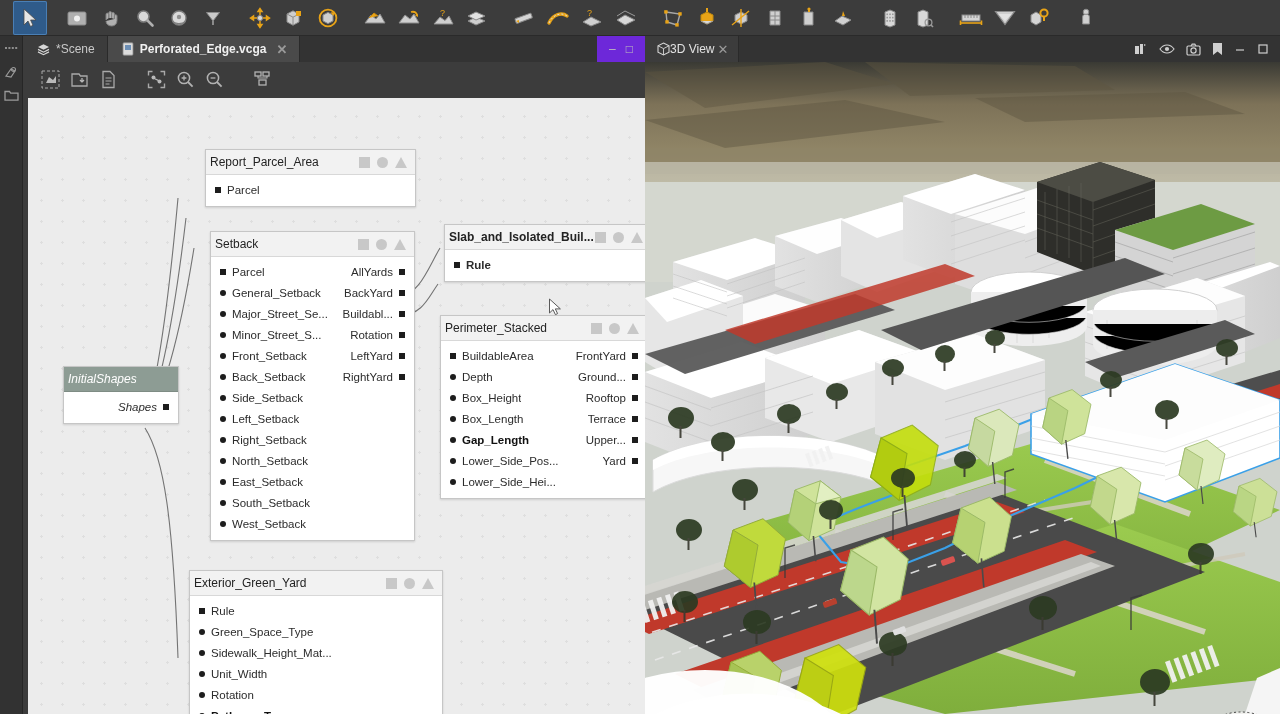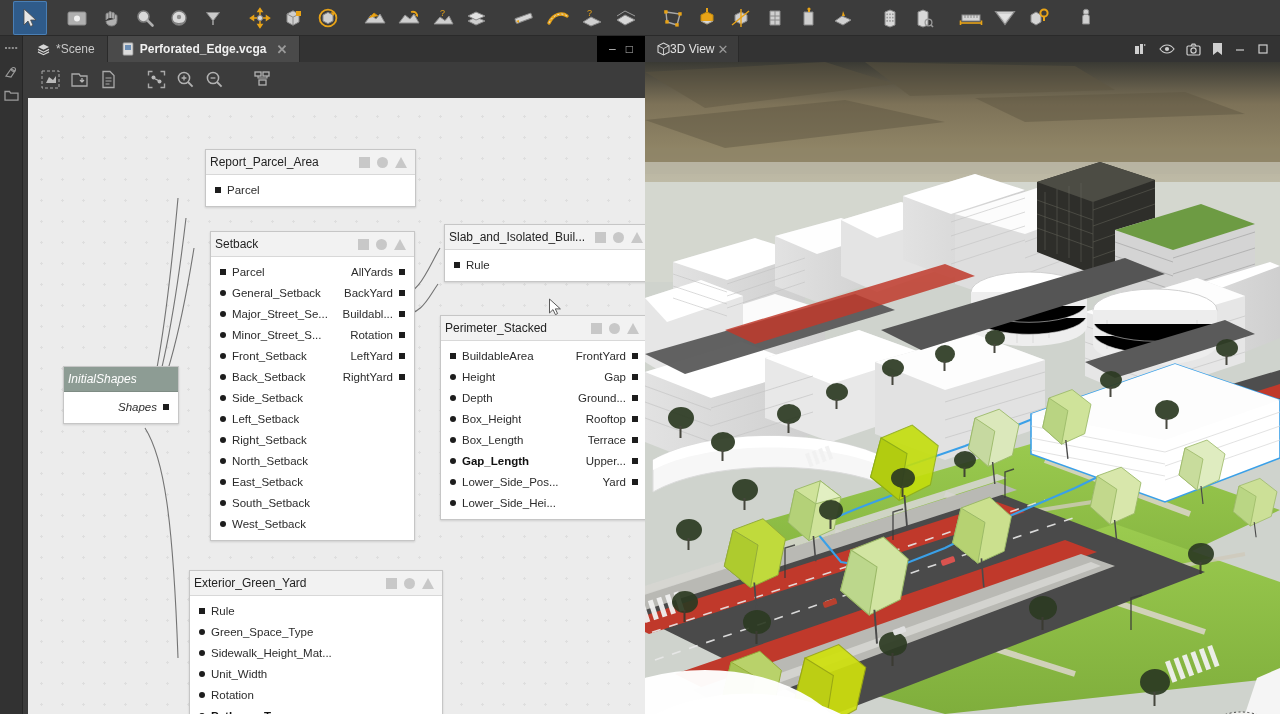--- a/index.html
+++ b/index.html
@@ -34,21 +34,21 @@
     display: flex; flex-direction: column; align-items: center; padding-top: 3px;
   }
   .rail-ic { width: 19px; height: 20px; display:flex; align-items:center; justify-content:center; margin-bottom:3px; }
 
   
   #editor {
     position: absolute; left: 23px; top: 36px; width: 622px; height: 678px;
     background: #3c3c3c;
   }
   #tabbar {
-    position: relative; height: 26px; background: #000000;
+    position: relative; height: 26px; background: #6d28d9;
     display: flex; align-items: flex-end;
   }
   .tab {
     height: 26px; display: flex; align-items: center; gap: 6px;
     padding: 0 12px 0 14px; font-size: 12px; color: #c9c9c9;
     border-right: 1px solid #2a2a2a;
   }
   .tab.inactive { background: #3c3c3c; }
   .tab.active { background: #4a4a4a; color: #f0f0f0; font-weight: bold; }
   .tab .tabclose { color: #9a9a9a; font-size: 13px; margin-left: 4px; }
@@ -651,21 +651,21 @@
             <div class="prow">
               <span class="pleft">
                   <i class="dotm"></i>
                   <span class="pname">West_Setback</span>
                 </span>
                 <span class="pright"></span>
             </div>
           </div>
         </div>
 
-        <div class="node" style="left:416px;top:126px;width:208px;">
+        <div class="node" style="left:416px;top:126px;width:208px;font-weight:bold;">
           <div class="node-hd">
             <span class="node-title">Slab_and_Isolated_Buil...</span>
             <span class="node-icons">
               <i class="ni"></i>
               <i class="ni circ"></i>
               <i class="ni tri"></i>
             </span>
           </div>
           <div class="node-body">
             <div class="prow">
@@ -688,30 +688,20 @@
             </span>
           </div>
           <div class="node-body">
             <div class="prow">
               <span class="pleft">
                   <i class="sqm"></i>
                   <span class="pname">BuildableArea</span>
                 </span>
               <span class="pright">
                   <span class="pname">FrontYard</span>
-                  <i class="sqm"></i>
-                </span>
-            </div>
-            <div class="prow">
-              <span class="pleft">
-                  <i class="dotm"></i>
-                  <span class="pname">Height</span>
-                </span>
-              <span class="pright">
-                  <span class="pname">Gap</span>
                   <i class="sqm"></i>
                 </span>
             </div>
             <div class="prow">
               <span class="pleft">
                   <i class="dotm"></i>
                   <span class="pname">Depth</span>
                 </span>
               <span class="pright">
                   <span class="pname">Ground...</span>

